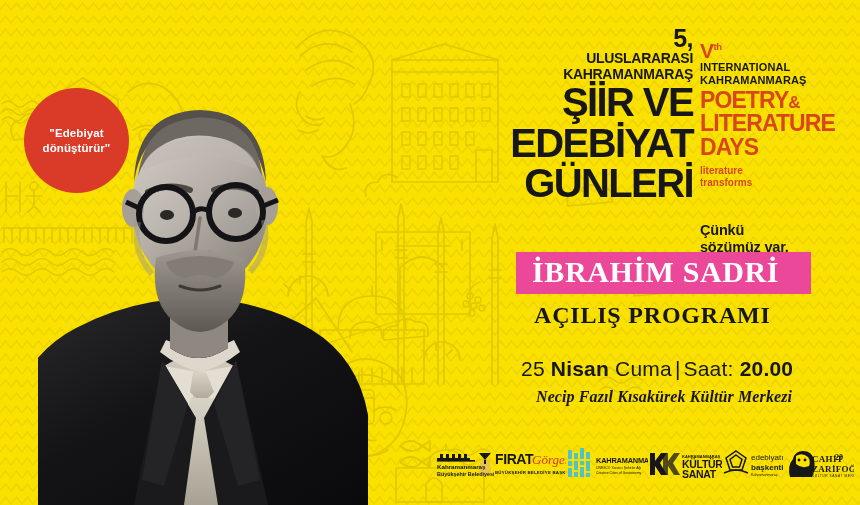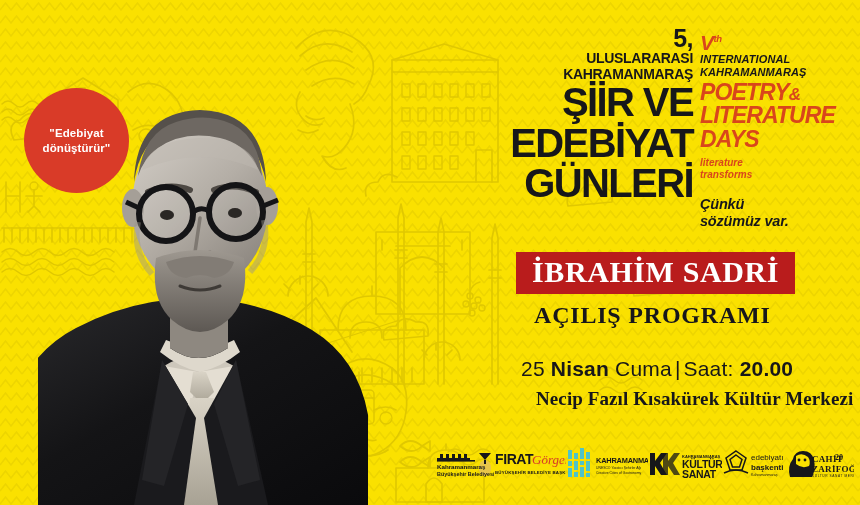--- a/index.html
+++ b/index.html
@@ -78,25 +78,24 @@
   }
   .tr-big {
     font-size:40px; font-weight:800; line-height:.98;
     letter-spacing:-1.6px;
     margin-top:1px;
   }
 
   
   .en-block {
     position:absolute;
-    left:700px; top:32px;
+    left:700px; top:40px;
     width:160px;
     color:#17171A;
     text-align:left;
-    font-style:italic;
   }
   .en-v {
     font-size:21px; font-weight:800; color:#D9461B; line-height:1;
     letter-spacing:-.4px;
   }
   .en-v sup { font-size:9.5px; font-weight:800; vertical-align:super; }
   .en-sub {
     font-size:11px; font-weight:800; line-height:1.22;
     letter-spacing:.1px; color:#17171A;
   }
@@ -105,30 +104,30 @@
     line-height:.97; letter-spacing:-.9px;
     margin-top:1px;
   }
   .en-big .amp { font-size:17px; letter-spacing:-.3px; }
   .en-tag {
     font-size:10px; font-weight:600; color:#D9461B;
     line-height:1.25; margin-top:7px; white-space:pre-line;
   }
   .en-motto {
     font-size:14.5px; font-weight:800; color:#17171A;
-    line-height:1.16; margin-top:14px; white-space:pre-line;
+    line-height:1.16; margin-top:32px; white-space:pre-line;
     letter-spacing:-.2px;
   }
 
   
   .speaker-box {
     position:absolute;
     left:516px; top:252px;
-    background:#b91c1c;
-    padding:5px 16px 7px 16px;
+    background:#ec4899;
+    padding:5px 32px 7px 16px;
   }
   .speaker-name {
     font-family:"Liberation Serif", serif;
     color:#ffffff;
     font-size:30px; font-weight:700;
     letter-spacing:.6px; line-height:1;
     white-space:nowrap;
   }
   .program-title {
     position:absolute;
@@ -149,21 +148,21 @@
     letter-spacing:.2px; line-height:1.1;
     white-space:nowrap;
   }
   .date-line b { font-weight:800; }
   .date-line .sep { font-weight:300; padding:0 3px; }
   .venue {
     position:absolute;
     left:536px; top:388px;
     font-family:"Liberation Serif", serif;
     color:#17171A;
-    font-size:19px; font-weight:700; 
+    font-size:16px; font-weight:700; font-style:italic;
     letter-spacing:.1px; white-space:nowrap;
   }
 
   
   .logo-strip {
     position:absolute;
     left:432px; top:443px;
     width:420px; height:42px;
     display:flex; align-items:center; justify-content:space-between;
   }

